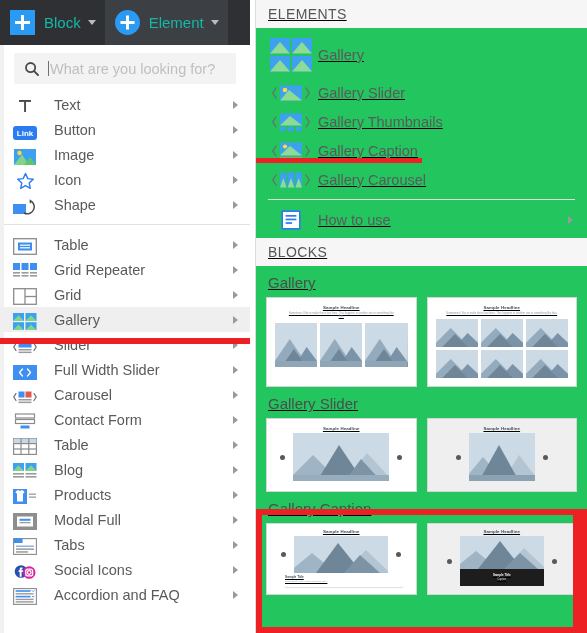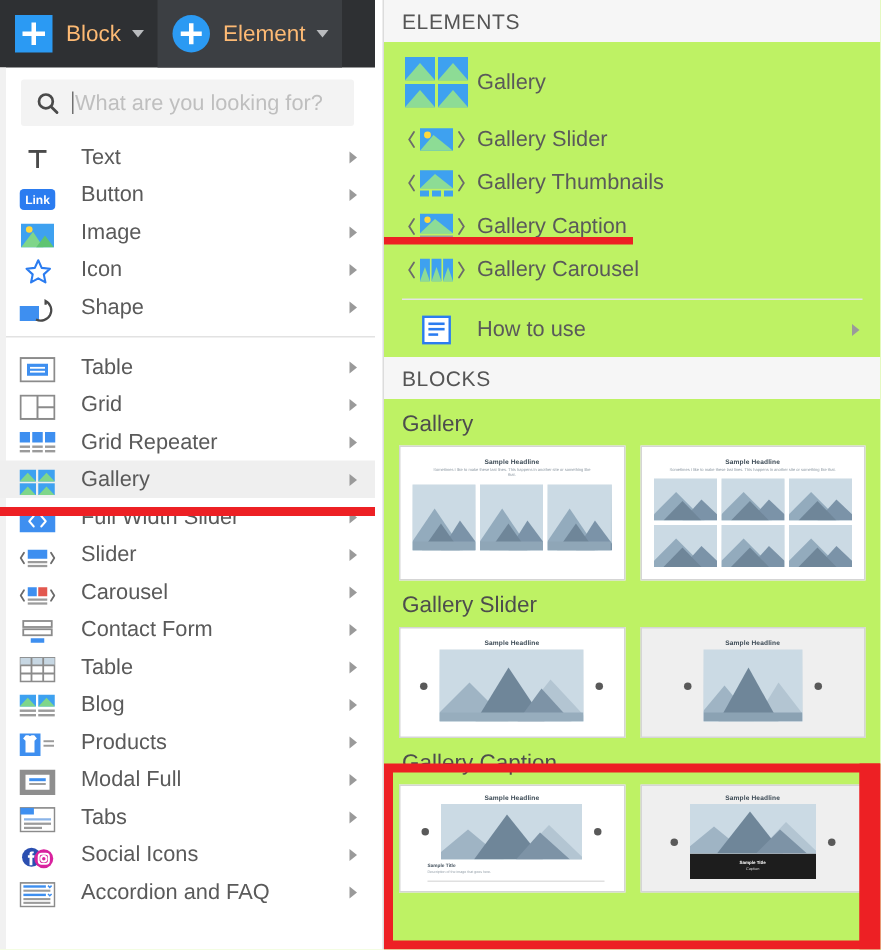--- a/index.html
+++ b/index.html
@@ -35,21 +35,21 @@
   .tb-btn.active { background: #3c3f43; }
   .tb-plus {
     width: 25px; height: 25px;
     background: #2b9af3;
     display: flex; align-items: center; justify-content: center;
     flex: none;
   }
   .tb-plus.round { border-radius: 50%; }
   .tb-plus svg { display: block; }
   .tb-label {
-    color: #fdba74; font-size: 15px;
+    color: #14b8a6; font-size: 15px;
     margin-left: 9px; margin-right: 7px;
     white-space: nowrap;
   }
   .tb-caret {
     width: 0; height: 0;
     border-left: 4px solid transparent;
     border-right: 4px solid transparent;
     border-top: 5px solid #b9bbbe;
   }
 
@@ -130,22 +130,23 @@
   .left-scroll-hint {
     position: absolute; left: 0; top: 45px;
     width: 4px; height: 588px;
     background: #f1f1f1;
   }
 
   
   .right-col {
     position: absolute; left: 256px; top: 0;
     width: 331px; height: 633px;
-    background: #bef264;
+    background: #22c55e;
     overflow: hidden;
+    text-decoration: underline;
   }
   .section-head {
     height: 28px;
     background: #f6f6f6;
     display: flex; align-items: center;
     padding-left: 12px;
     font-size: 14px;
     color: #555;
     letter-spacing: 0.4px;
   }
@@ -399,87 +400,87 @@
               <rect x="7" y="9.2" width="10" height="1.2" fill="#fff"></rect>
             </svg>
         </span>
         <span class="mi-label">Table</span>
         <span class="mi-arrow"></span>
       </div>
 
       <div class="menu-row">
         <span class="mi-icon">
           <svg width="24" height="17" viewBox="0 0 24 17">
-              <rect x="0.7" y="0.7" width="22.6" height="15.6" fill="#fff" stroke="#8b8b8b" stroke-width="1.3"></rect>
-              <line x1="12" y1="0.7" x2="12" y2="16.3" stroke="#8b8b8b" stroke-width="1.3"></line>
-              <line x1="12" y1="8.5" x2="23.3" y2="8.5" stroke="#8b8b8b" stroke-width="1.3"></line>
-            </svg>
-        </span>
-        <span class="mi-label">Grid</span>
-        <span class="mi-arrow"></span>
-      </div>
-
-      <div class="menu-row">
-        <span class="mi-icon">
-          <svg width="24" height="17" viewBox="0 0 24 17">
               <rect x="0" y="0" width="7" height="7" fill="#3e8ff0"></rect>
               <rect x="8.5" y="0" width="7" height="7" fill="#3e8ff0"></rect>
               <rect x="17" y="0" width="7" height="7" fill="#3e8ff0"></rect>
               <rect x="0" y="9" width="7" height="1.6" fill="#9b9b9b"></rect>
               <rect x="8.5" y="9" width="7" height="1.6" fill="#9b9b9b"></rect>
               <rect x="17" y="9" width="7" height="1.6" fill="#9b9b9b"></rect>
               <rect x="0" y="12" width="7" height="1.6" fill="#9b9b9b"></rect>
               <rect x="8.5" y="12" width="7" height="1.6" fill="#9b9b9b"></rect>
               <rect x="17" y="12" width="7" height="1.6" fill="#9b9b9b"></rect>
             </svg>
         </span>
         <span class="mi-label">Grid Repeater</span>
         <span class="mi-arrow"></span>
       </div>
 
+      <div class="menu-row">
+        <span class="mi-icon">
+          <svg width="24" height="17" viewBox="0 0 24 17">
+              <rect x="0.7" y="0.7" width="22.6" height="15.6" fill="#fff" stroke="#8b8b8b" stroke-width="1.3"></rect>
+              <line x1="12" y1="0.7" x2="12" y2="16.3" stroke="#8b8b8b" stroke-width="1.3"></line>
+              <line x1="12" y1="8.5" x2="23.3" y2="8.5" stroke="#8b8b8b" stroke-width="1.3"></line>
+            </svg>
+        </span>
+        <span class="mi-label">Grid</span>
+        <span class="mi-arrow"></span>
+      </div>
+
       <div class="menu-row selected">
         <span class="mi-icon">
           <svg width="24" height="17" viewBox="0 0 24 17">
               <rect x="0" y="0" width="11" height="8" fill="#3ea1f0"></rect>
               <polygon points="0,8 5.5,2.2 11,8" fill="#7fd68a"></polygon>
               <rect x="12.5" y="0" width="11" height="8" fill="#3ea1f0"></rect>
               <polygon points="12.5,8 18,2.2 23.5,8" fill="#7fd68a"></polygon>
               <rect x="0" y="9.2" width="11" height="8" fill="#3ea1f0"></rect>
               <polygon points="0,17.2 5.5,11.4 11,17.2" fill="#7fd68a"></polygon>
               <rect x="12.5" y="9.2" width="11" height="8" fill="#3ea1f0"></rect>
               <polygon points="12.5,17.2 18,11.4 23.5,17.2" fill="#7fd68a"></polygon>
             </svg>
         </span>
         <span class="mi-label">Gallery</span>
         <span class="mi-arrow"></span>
       </div>
 
       <div class="menu-row">
         <span class="mi-icon">
-          <svg width="24" height="15" viewBox="0 0 24 15">
-              <rect width="24" height="15" fill="#3e8ff0"></rect>
-              <path d="M9.5 4 L6.5 7.5 L9.5 11" fill="none" stroke="#fff" stroke-width="1.3" stroke-linecap="round" stroke-linejoin="round"></path>
-              <path d="M14.5 4 L17.5 7.5 L14.5 11" fill="none" stroke="#fff" stroke-width="1.3" stroke-linecap="round" stroke-linejoin="round"></path>
-            </svg>
-        </span>
-        <span class="mi-label">Full Width Slider</span>
-        <span class="mi-arrow"></span>
-      </div>
-
-      <div class="menu-row">
-        <span class="mi-icon">
           <svg width="24" height="16" viewBox="0 0 24 16">
               <path d="M3 4.5 L0.8 8 L3 11.5" fill="none" stroke="#6b6b6b" stroke-width="1.2" stroke-linecap="round"></path>
               <path d="M21 4.5 L23.2 8 L21 11.5" fill="none" stroke="#6b6b6b" stroke-width="1.2" stroke-linecap="round"></path>
               <rect x="5.5" y="2.5" width="13" height="6" fill="#3e8ff0"></rect>
               <rect x="5.5" y="10" width="13" height="1.5" fill="#9b9b9b"></rect>
               <rect x="5.5" y="12.6" width="13" height="1.5" fill="#9b9b9b"></rect>
             </svg>
         </span>
         <span class="mi-label">Slider</span>
+        <span class="mi-arrow"></span>
+      </div>
+
+      <div class="menu-row">
+        <span class="mi-icon">
+          <svg width="24" height="15" viewBox="0 0 24 15">
+              <rect width="24" height="15" fill="#3e8ff0"></rect>
+              <path d="M9.5 4 L6.5 7.5 L9.5 11" fill="none" stroke="#fff" stroke-width="1.3" stroke-linecap="round" stroke-linejoin="round"></path>
+              <path d="M14.5 4 L17.5 7.5 L14.5 11" fill="none" stroke="#fff" stroke-width="1.3" stroke-linecap="round" stroke-linejoin="round"></path>
+            </svg>
+        </span>
+        <span class="mi-label">Full Width Slider</span>
         <span class="mi-arrow"></span>
       </div>
 
       <div class="menu-row">
         <span class="mi-icon">
           <svg width="24" height="16" viewBox="0 0 24 16">
               <path d="M3 4.5 L0.8 8 L3 11.5" fill="none" stroke="#6b6b6b" stroke-width="1.2" stroke-linecap="round"></path>
               <path d="M21 4.5 L23.2 8 L21 11.5" fill="none" stroke="#6b6b6b" stroke-width="1.2" stroke-linecap="round"></path>
               <rect x="5.5" y="2.5" width="6" height="6" fill="#3e8ff0"></rect>
               <rect x="12.5" y="2.5" width="6" height="6" fill="#e2584f"></rect>

